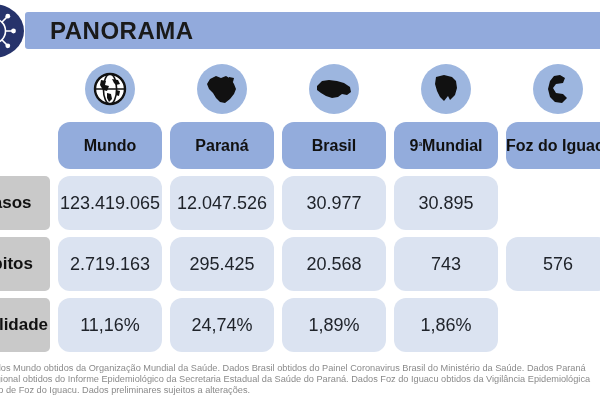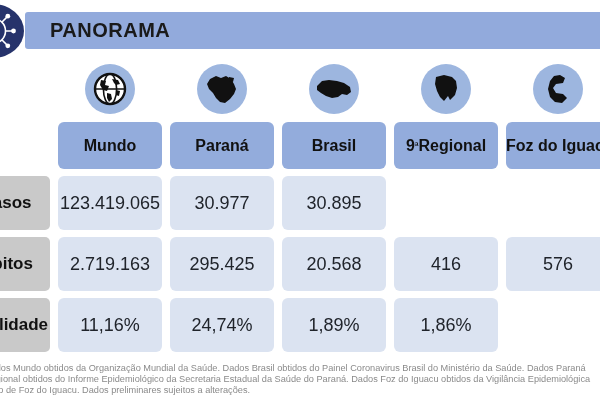--- a/index.html
+++ b/index.html
@@ -33,21 +33,21 @@
     height: 37px;
     background: #92AADC;
     border-radius: 3px;
   }
   .banner-title {
     position: absolute;
     left: 88px;
     top: 14px;
     height: 33px;
     line-height: 33px;
-    font-size: 20px;
+    font-size: 24px;
     font-weight: bold;
     color: #1a1a1a;
     letter-spacing: 0.5px;
     white-space: nowrap;
   }
   .virus-badge {
     position: absolute;
     left: 0px;
     top: 4px;
     width: 62px;
@@ -91,21 +91,21 @@
   .cell-label.blank { background: transparent; }
 
   .cell {
     flex: 0 0 104px;
     height: 100%;
     margin-left: 8px;
     box-sizing: border-box;
     display: flex;
     align-items: center;
     justify-content: center;
-    border-radius: 6px;
+    border-radius: 12px;
     white-space: nowrap;
   }
 
   .cell.icon-cell {
     background: transparent;
     border-radius: 0;
   }
   .icon-circle {
     width: 50px;
     height: 50px;
@@ -245,39 +245,40 @@
     <div class="row row-head">
       <div class="cell-label blank"></div>
 
       <div class="cell head">Mundo</div>
       <div class="cell head">Paraná</div>
       <div class="cell head">Brasil</div>
 
       <div class="cell head">
         <span>9</span>
           <span class="sup">ª</span>
-          <span> Regional</span>
+          <span> Mundial</span>
       </div>
 
       <div class="cell head">Foz do Iguacu</div>
     </div>
 
     <div class="row row-data">
       <div class="cell-label">Casos</div>
       <div class="cell data">123.419.065</div>
+      <div class="cell data">12.047.526</div>
       <div class="cell data">30.977</div>
       <div class="cell data">30.895</div>
     </div>
 
     <div class="row row-data">
       <div class="cell-label">Óbitos</div>
       <div class="cell data">2.719.163</div>
       <div class="cell data">295.425</div>
       <div class="cell data">20.568</div>
-      <div class="cell data">416</div>
+      <div class="cell data">743</div>
       <div class="cell data">576</div>
     </div>
 
     <div class="row row-data">
       <div class="cell-label">Letalidade</div>
       <div class="cell data">11,16%</div>
       <div class="cell data">24,74%</div>
       <div class="cell data">1,89%</div>
       <div class="cell data">1,86%</div>
     </div>

